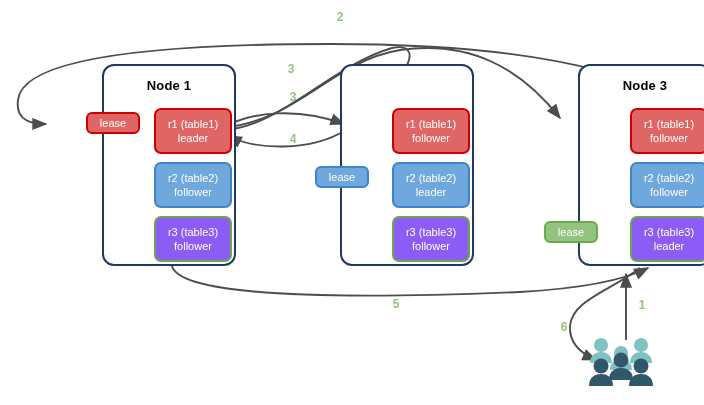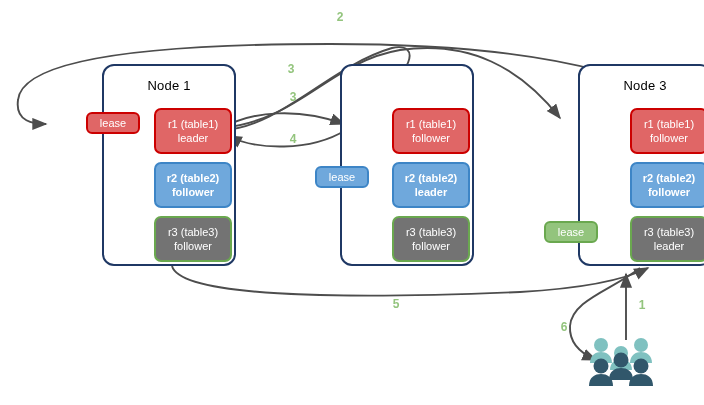--- a/index.html
+++ b/index.html
@@ -28,21 +28,21 @@
   .node {
     position: absolute;
     border: 2px solid #1f3864;
     border-radius: 12px;
     background: #ffffff;
     box-sizing: border-box;
   }
   .node-title {
     text-align: center;
     font-size: 13px;
-    font-weight: normal;
+    font-weight: bold;
     color: #000000;
     margin-top: 12px;
     letter-spacing: 0.2px;
   }
   .replica {
     position: absolute;
     left: 18px;
     width: 78px;
     height: 46px;
     border-radius: 7px;
@@ -51,22 +51,22 @@
     flex-direction: column;
     align-items: center;
     justify-content: center;
     color: #ffffff;
     font-size: 11px;
     line-height: 14px;
     text-align: center;
     margin-left: 32px;
   }
   .rep-red   { background: #e06666; border: 2px solid #cc0000; }
-  .rep-blue  { background: #6fa8dc; border: 2px solid #3d85c6; font-weight: bold; }
-  .rep-green { background: #737373; border: 2px solid #6aa84f; }
+  .rep-blue  { background: #6fa8dc; border: 2px solid #3d85c6; }
+  .rep-green { background: #8b5cf6; border: 2px solid #6aa84f; }
   .lease {
     position: absolute;
     width: 54px;
     height: 22px;
     border-radius: 6px;
     box-sizing: border-box;
     display: flex;
     align-items: center;
     justify-content: center;
     color: #ffffff;

